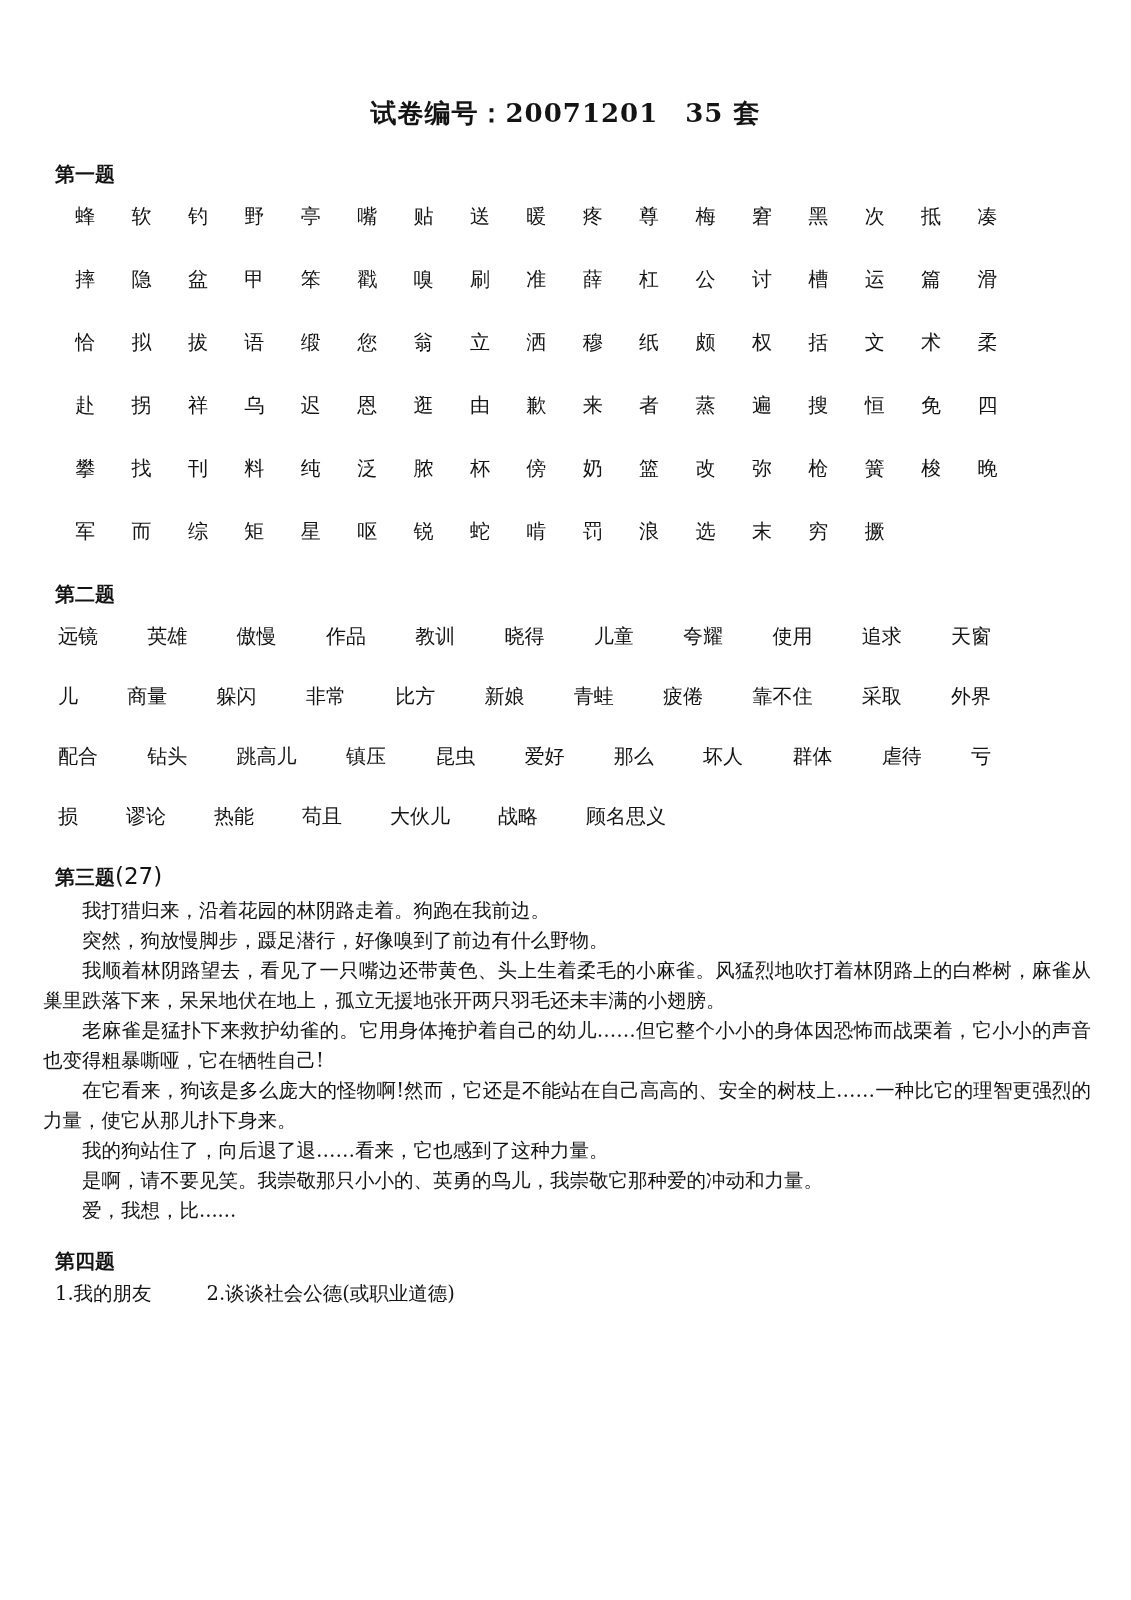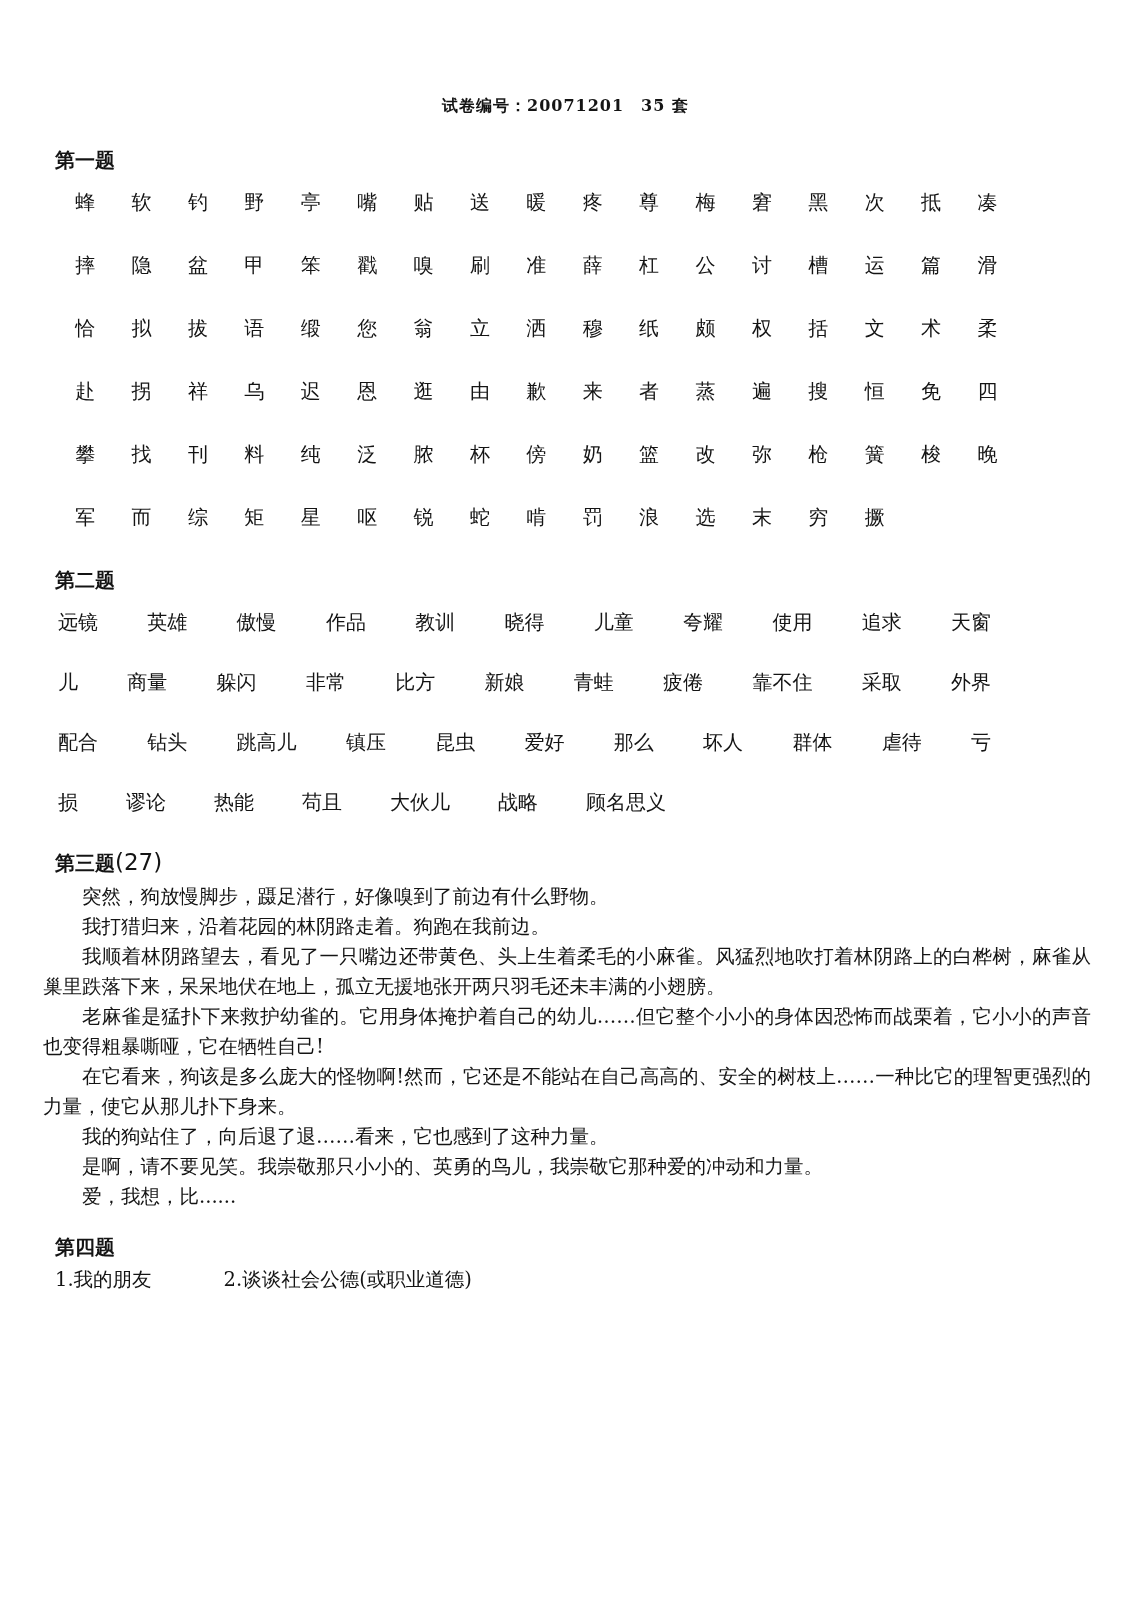--- a/index.html
+++ b/index.html
@@ -12,21 +12,21 @@
   .page {
     position: relative;
     width: 1131px;
     height: 1600px;
     background: #ffffff;
     overflow: hidden;
   }
   .page-title {
     text-align: center;
     font-weight: bold;
-    font-size: 16px;
+    font-size: 26px;
     padding-top: 96px;
     letter-spacing: 1px;
   }
   .sec-heading {
     font-weight: bold;
     font-size: 20px;
     margin-left: 55px;
     line-height: 26px;
   }
   .s1-heading { margin-top: 30px; }
@@ -68,21 +68,21 @@
   .passage {
     margin: 6px 40px 0 43px;
     font-size: 19.5px;
     line-height: 30px;
     text-align: justify;
   }
   .passage p { margin: 0; text-indent: 2em; }
   
   .topics {
     display: flex;
-    gap: 72px;
+    gap: 55px;
     margin-left: 55px;
     margin-top: 6px;
     font-size: 19.5px;
   }
   .topics p { margin: 0; }
 </style>
 </head>
 <body>
 
 <div class="page">
@@ -255,22 +255,22 @@
         <span class="word">苟且</span>
         <span class="word">大伙儿</span>
         <span class="word">战略</span>
         <span class="word">顾名思义</span>
       </div>
     </div>
 
   <div class="sec-heading s3-heading"><span>第三题</span><span class="s3-suffix">(27)</span></div>
 
   <div class="passage">
+      <p class="para">我打猎归来，沿着花园的林阴路走着。狗跑在我前边。</p>
       <p class="para">突然，狗放慢脚步，蹑足潜行，好像嗅到了前边有什么野物。</p>
-      <p class="para">我打猎归来，沿着花园的林阴路走着。狗跑在我前边。</p>
       <p class="para">我顺着林阴路望去，看见了一只嘴边还带黄色、头上生着柔毛的小麻雀。风猛烈地吹打着林阴路上的白桦树，麻雀从巢里跌落下来，呆呆地伏在地上，孤立无援地张开两只羽毛还未丰满的小翅膀。</p>
       <p class="para">老麻雀是猛扑下来救护幼雀的。它用身体掩护着自己的幼儿……但它整个小小的身体因恐怖而战栗着，它小小的声音也变得粗暴嘶哑，它在牺牲自己!</p>
       <p class="para">在它看来，狗该是多么庞大的怪物啊!然而，它还是不能站在自己高高的、安全的树枝上……一种比它的理智更强烈的力量，使它从那儿扑下身来。</p>
       <p class="para">我的狗站住了，向后退了退……看来，它也感到了这种力量。</p>
       <p class="para">是啊，请不要见笑。我崇敬那只小小的、英勇的鸟儿，我崇敬它那种爱的冲动和力量。</p>
       <p class="para">爱，我想，比......</p>
     </div>
 
   <div class="sec-heading s4-heading">第四题</div>
 

